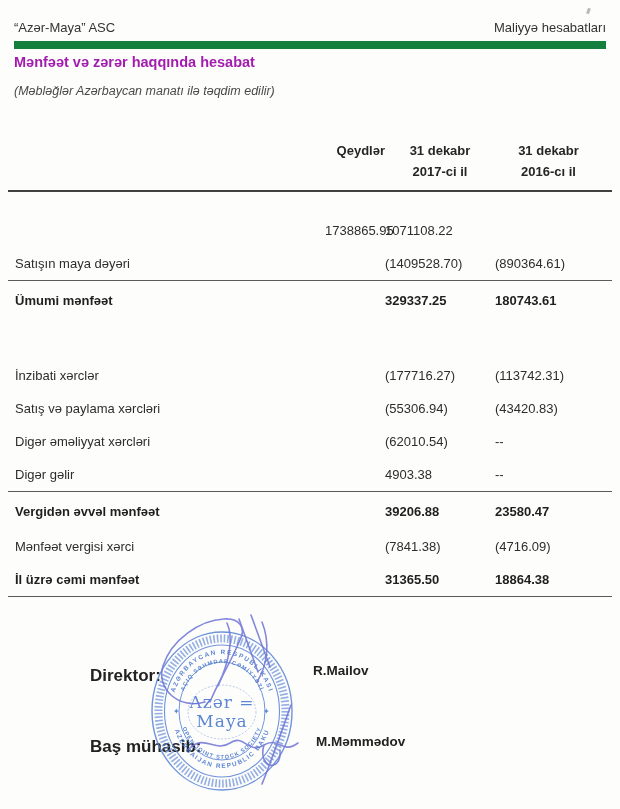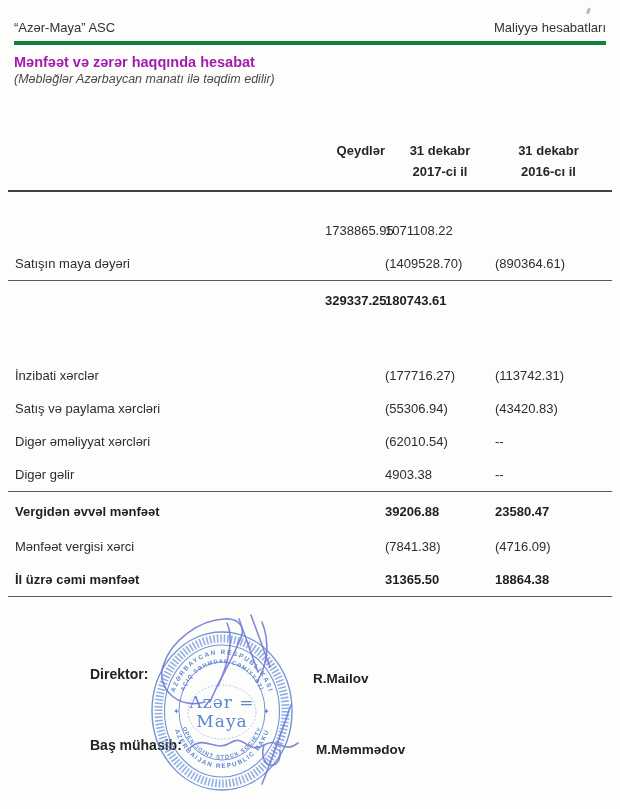--- a/index.html
+++ b/index.html
@@ -11,29 +11,29 @@
     position:relative;
     overflow:hidden;
   }
   .page{position:absolute;inset:0;}
 
   
   .doc-header{
     position:absolute;left:14px;right:14px;top:20px;
     display:flex;justify-content:space-between;align-items:flex-end;
     font-size:13px;color:#333;
-    border-bottom:4px solid #15803d;
+    border-bottom:8px solid #15803d;
     padding-bottom:6px;
   }
   .doc-title{
     position:absolute;left:14px;top:54px;
     font-size:14.5px;font-weight:bold;color:#a21caf;
   }
   .doc-subtitle{
-    position:absolute;left:14px;top:72px;
+    position:absolute;left:14px;top:84px;
     font-size:12.5px;font-style:italic;color:#4a4a4a;
   }
 
   
   .tbl{position:absolute;left:8px;right:8px;top:140px;}
   .grid{
     display:grid;
     grid-template-columns:1fr 60px 110px 107px;
     padding:0 10px 0 7px;
     align-items:center;
@@ -50,22 +50,22 @@
   .row.tall{height:38px;}
   .row .lbl{color:#2d2d2d;}
   .row .num{color:#2d2d2d;}
   .row .num.c1{padding-right:6px;}
   .row.bold .lbl,.row.bold .num{font-weight:bold;color:#1f1f1f;}
   .rule-under{border-bottom:1.5px solid #5a5a5a;}
   .spacer22{height:22px;}
   .spacer40{height:40px;}
 
   
-  .sig-label{position:absolute;font-size:14px;font-weight:bold;color:#222;}
-  .sig-name{position:absolute;font-size:13.5px;font-weight:bold;color:#222;margin-top:8px;}
+  .sig-label{position:absolute;font-size:17px;font-weight:bold;color:#222;}
+  .sig-name{position:absolute;font-size:13.5px;font-weight:bold;color:#222;}
   #dir-label{left:90px;top:666px;}
   #dir-name{left:313px;top:663px;}
   #acc-label{left:90px;top:737px;}
   #acc-name{left:316px;top:734px;}
 
   .stamp-svg{position:absolute;left:130px;top:612px;pointer-events:none;}
   .stamp-text{font-family:"Liberation Sans", sans-serif;font-weight:bold;}
   .stamp-center{font-family:"DejaVu Serif", serif;}
 
   
@@ -106,20 +106,21 @@
       <div class="num c1">1738865.95</div>
       <div class="num">1071108.22</div>
     </div>
     <div class="grid row rule-under">
       <div class="lbl">Satışın maya dəyəri</div>
         <div></div>
       <div class="num c1">(1409528.70)</div>
       <div class="num">(890364.61)</div>
     </div>
     <div class="grid row tall bold">
+      <div class="lbl">Ümumi mənfəət</div>
         <div></div>
       <div class="num c1">329337.25</div>
       <div class="num">180743.61</div>
     </div>
 
     <div class="spacer40"></div>
 
     <div class="grid row">
       <div class="lbl">İnzibati xərclər</div>
         <div></div>

